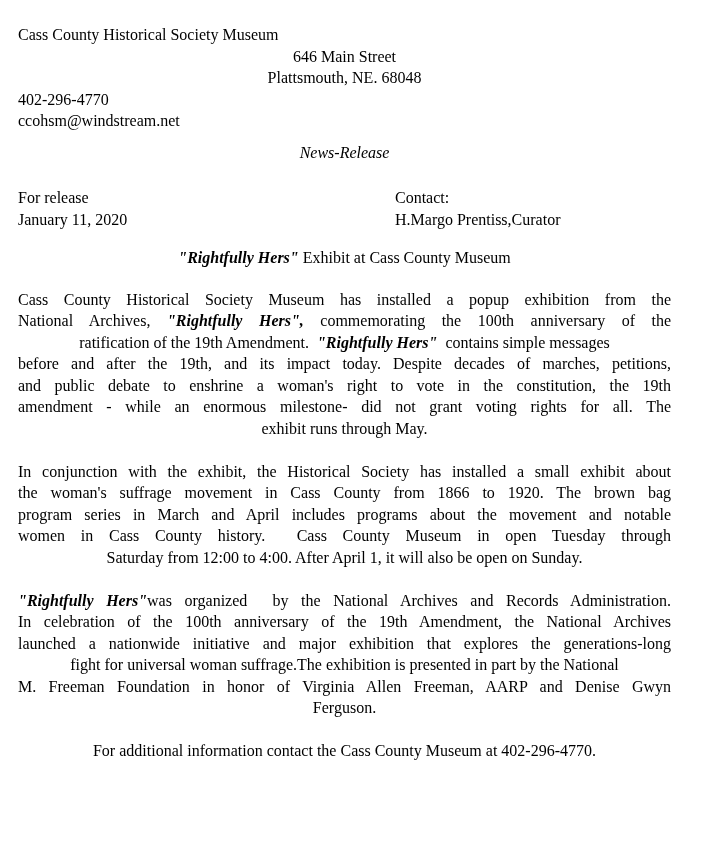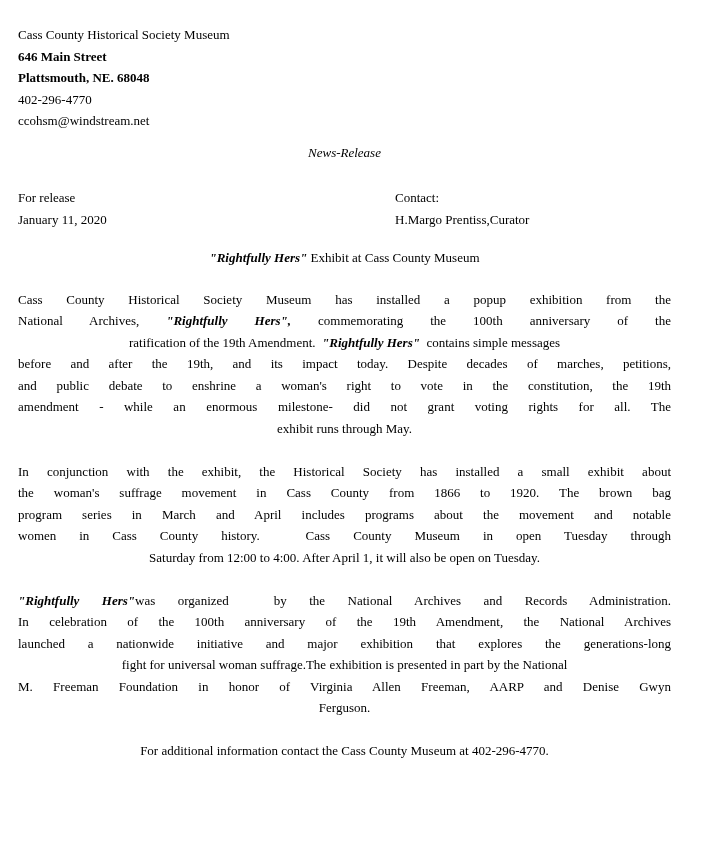--- a/index.html
+++ b/index.html
@@ -4,26 +4,26 @@
 <style>
   html, body { margin: 0; padding: 0; background: #ffffff; }
   .page {
     position: relative;
     width: 715px;
     height: 847px;
     box-sizing: border-box;
     background: #ffffff;
     color: #000000;
     font-family: "Liberation Serif", "DejaVu Serif", serif;
-    font-size: 13px;
+    font-size: 16px;
     line-height: 21.5px;
     padding: 24px 44px 0 18px;
     overflow: hidden;
   }
-  .addr { text-align: left; font-weight: bold; }
+  .addr { text-align: center; }
   .doc-type { text-align: center; margin-top: 10px; font-style: italic; }
   .rc-row { display: flex; margin-top: 24px; }
   .rc-left { width: 377px; }
   .rc-right { flex: 1; font-family: Liberation Serif, serif; }
   .headline {
     text-align: center;
     margin: 17px 0 0 0;
     font-size: inherit;
     font-weight: normal;
     line-height: 21.5px;
@@ -73,21 +73,21 @@
         <div class="line j"><span>before and after the 19th, and its impact today. Despite decades of marches, petitions,</span></div>
         <div class="line j"><span>and public debate to enshrine a woman's right to vote in the constitution, the 19th</span></div>
         <div class="line j"><span>amendment - while an enormous milestone- did not grant voting rights for all. The</span></div>
         <div class="line l"><span>exhibit runs through May.</span></div>
       </div>
       <div class="paragraph">
         <div class="line j"><span>In conjunction with the exhibit, the Historical Society has installed a small exhibit about</span></div>
         <div class="line j"><span>the woman's suffrage movement in Cass County from 1866 to 1920. The brown bag</span></div>
         <div class="line j"><span>program series in March and April includes programs about the movement and notable</span></div>
         <div class="line j"><span>women in Cass County history.&nbsp; Cass County Museum in open Tuesday through</span></div>
-        <div class="line l"><span>Saturday from 12:00 to 4:00. After April 1, it will also be open on Tuesday.</span></div>
+        <div class="line l"><span>Saturday from 12:00 to 4:00. After April 1, it will also be open on Sunday.</span></div>
       </div>
       <div class="paragraph">
         <div class="line j"><span class="bi">"Rightfully Hers"</span><span>was organized&nbsp; by the National Archives and Records Administration.</span></div>
         <div class="line j"><span>In celebration of the 100th anniversary of the 19th Amendment, the National Archives</span></div>
         <div class="line j"><span>launched a nationwide initiative and major exhibition that explores the generations-long</span></div>
         <div class="line l"><span>fight for universal woman suffrage.The exhibition is presented in part by the National</span></div>
         <div class="line j"><span>M. Freeman Foundation in honor of Virginia Allen Freeman, AARP and Denise Gwyn</span></div>
         <div class="line l"><span>Ferguson.</span></div>
       </div>
       <div class="paragraph">

